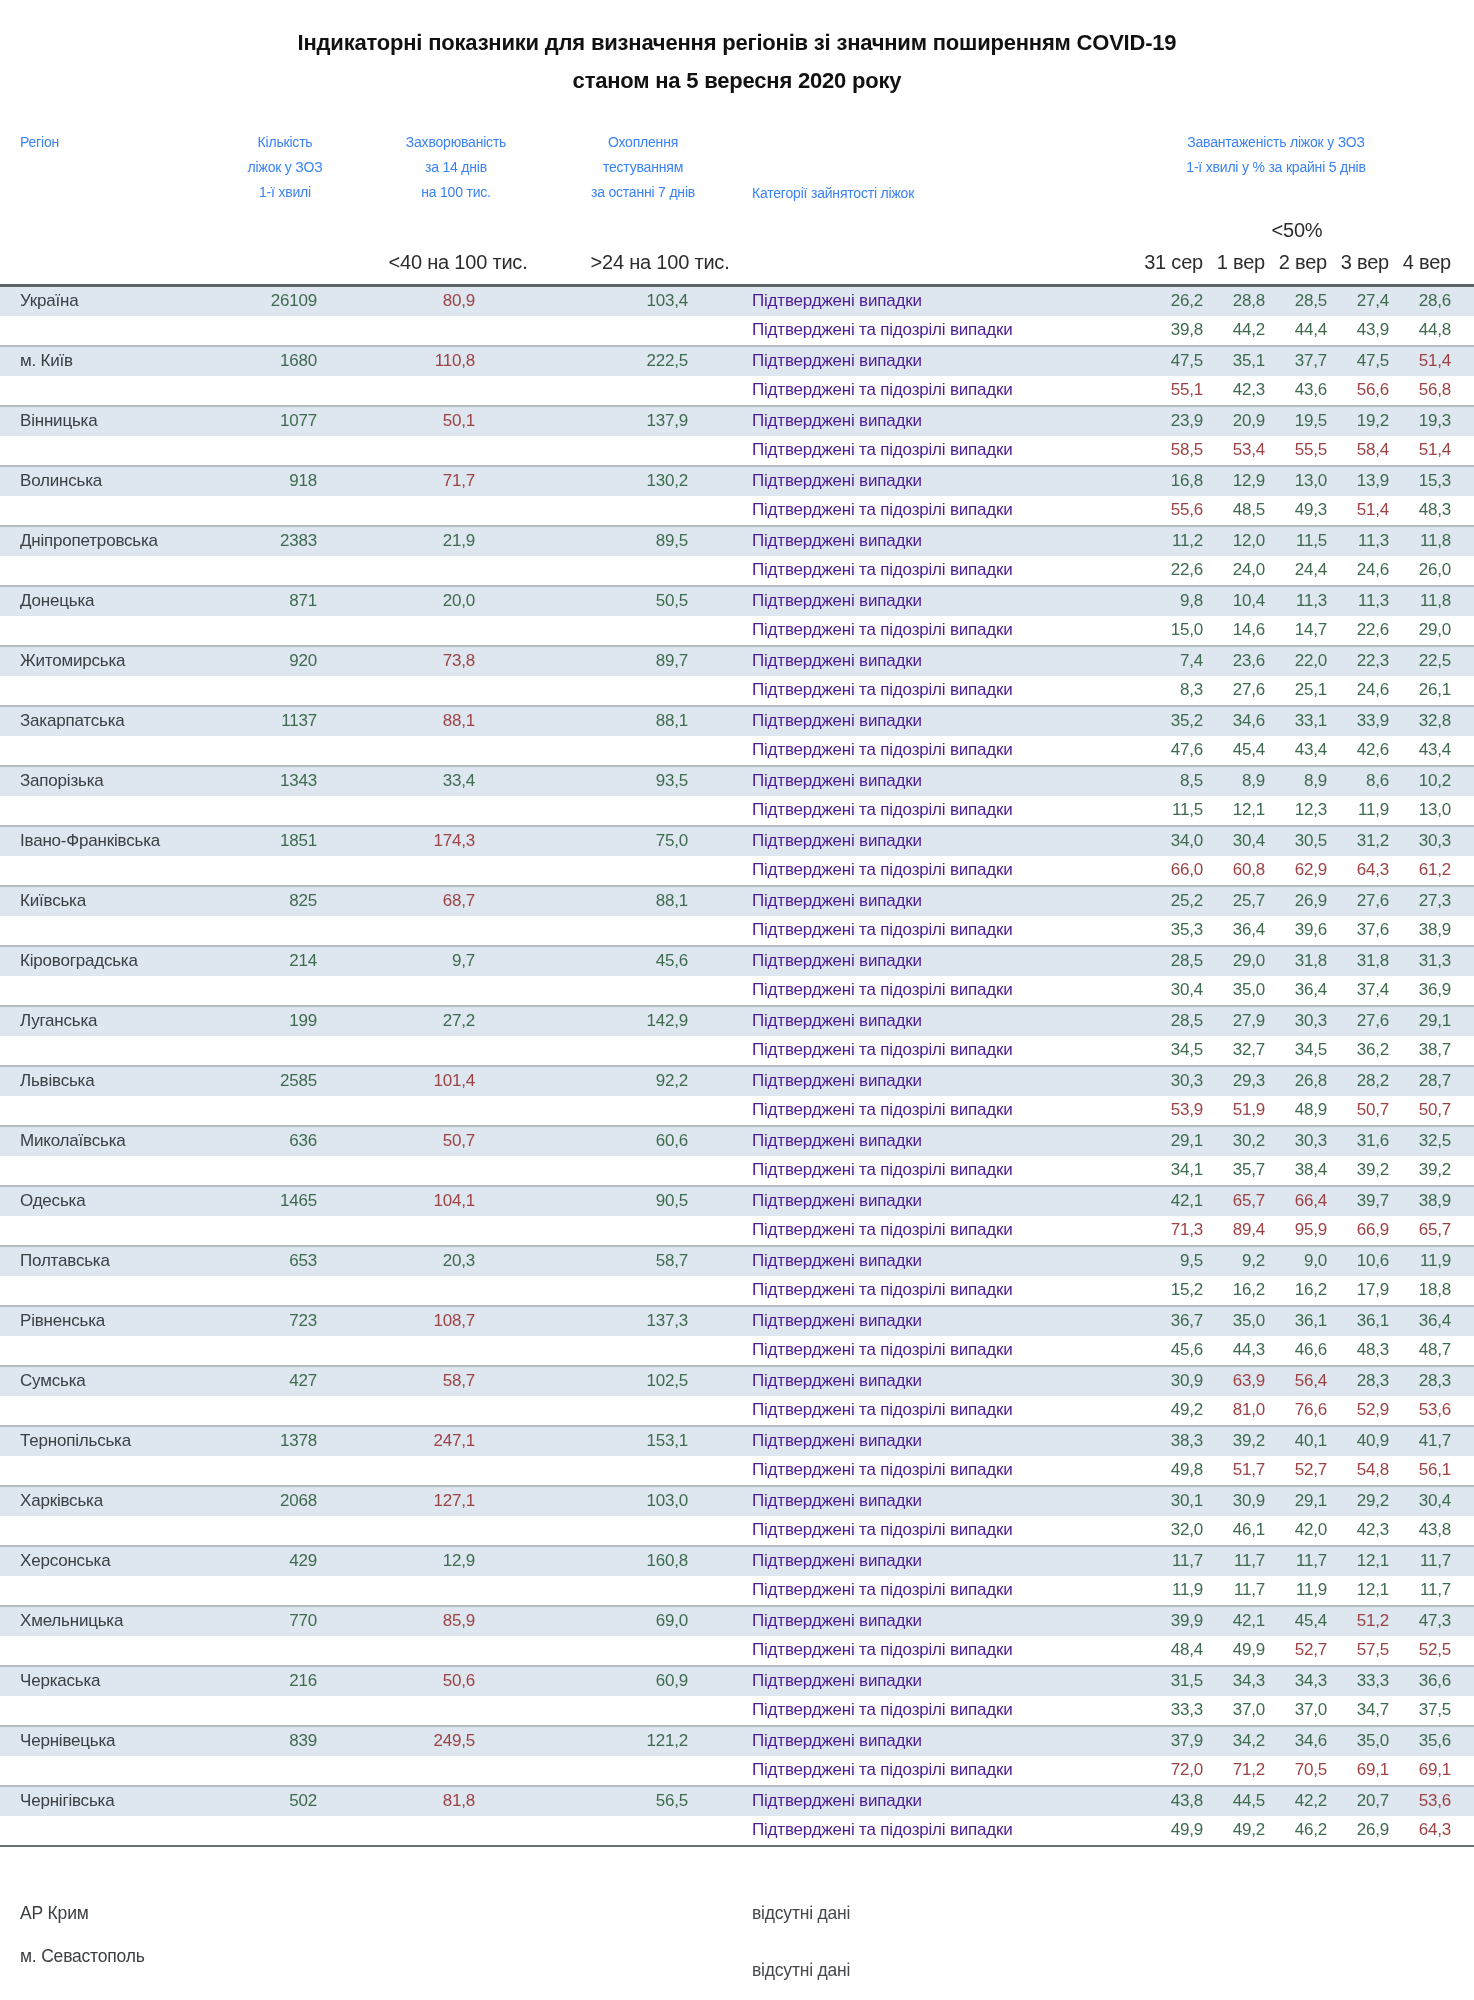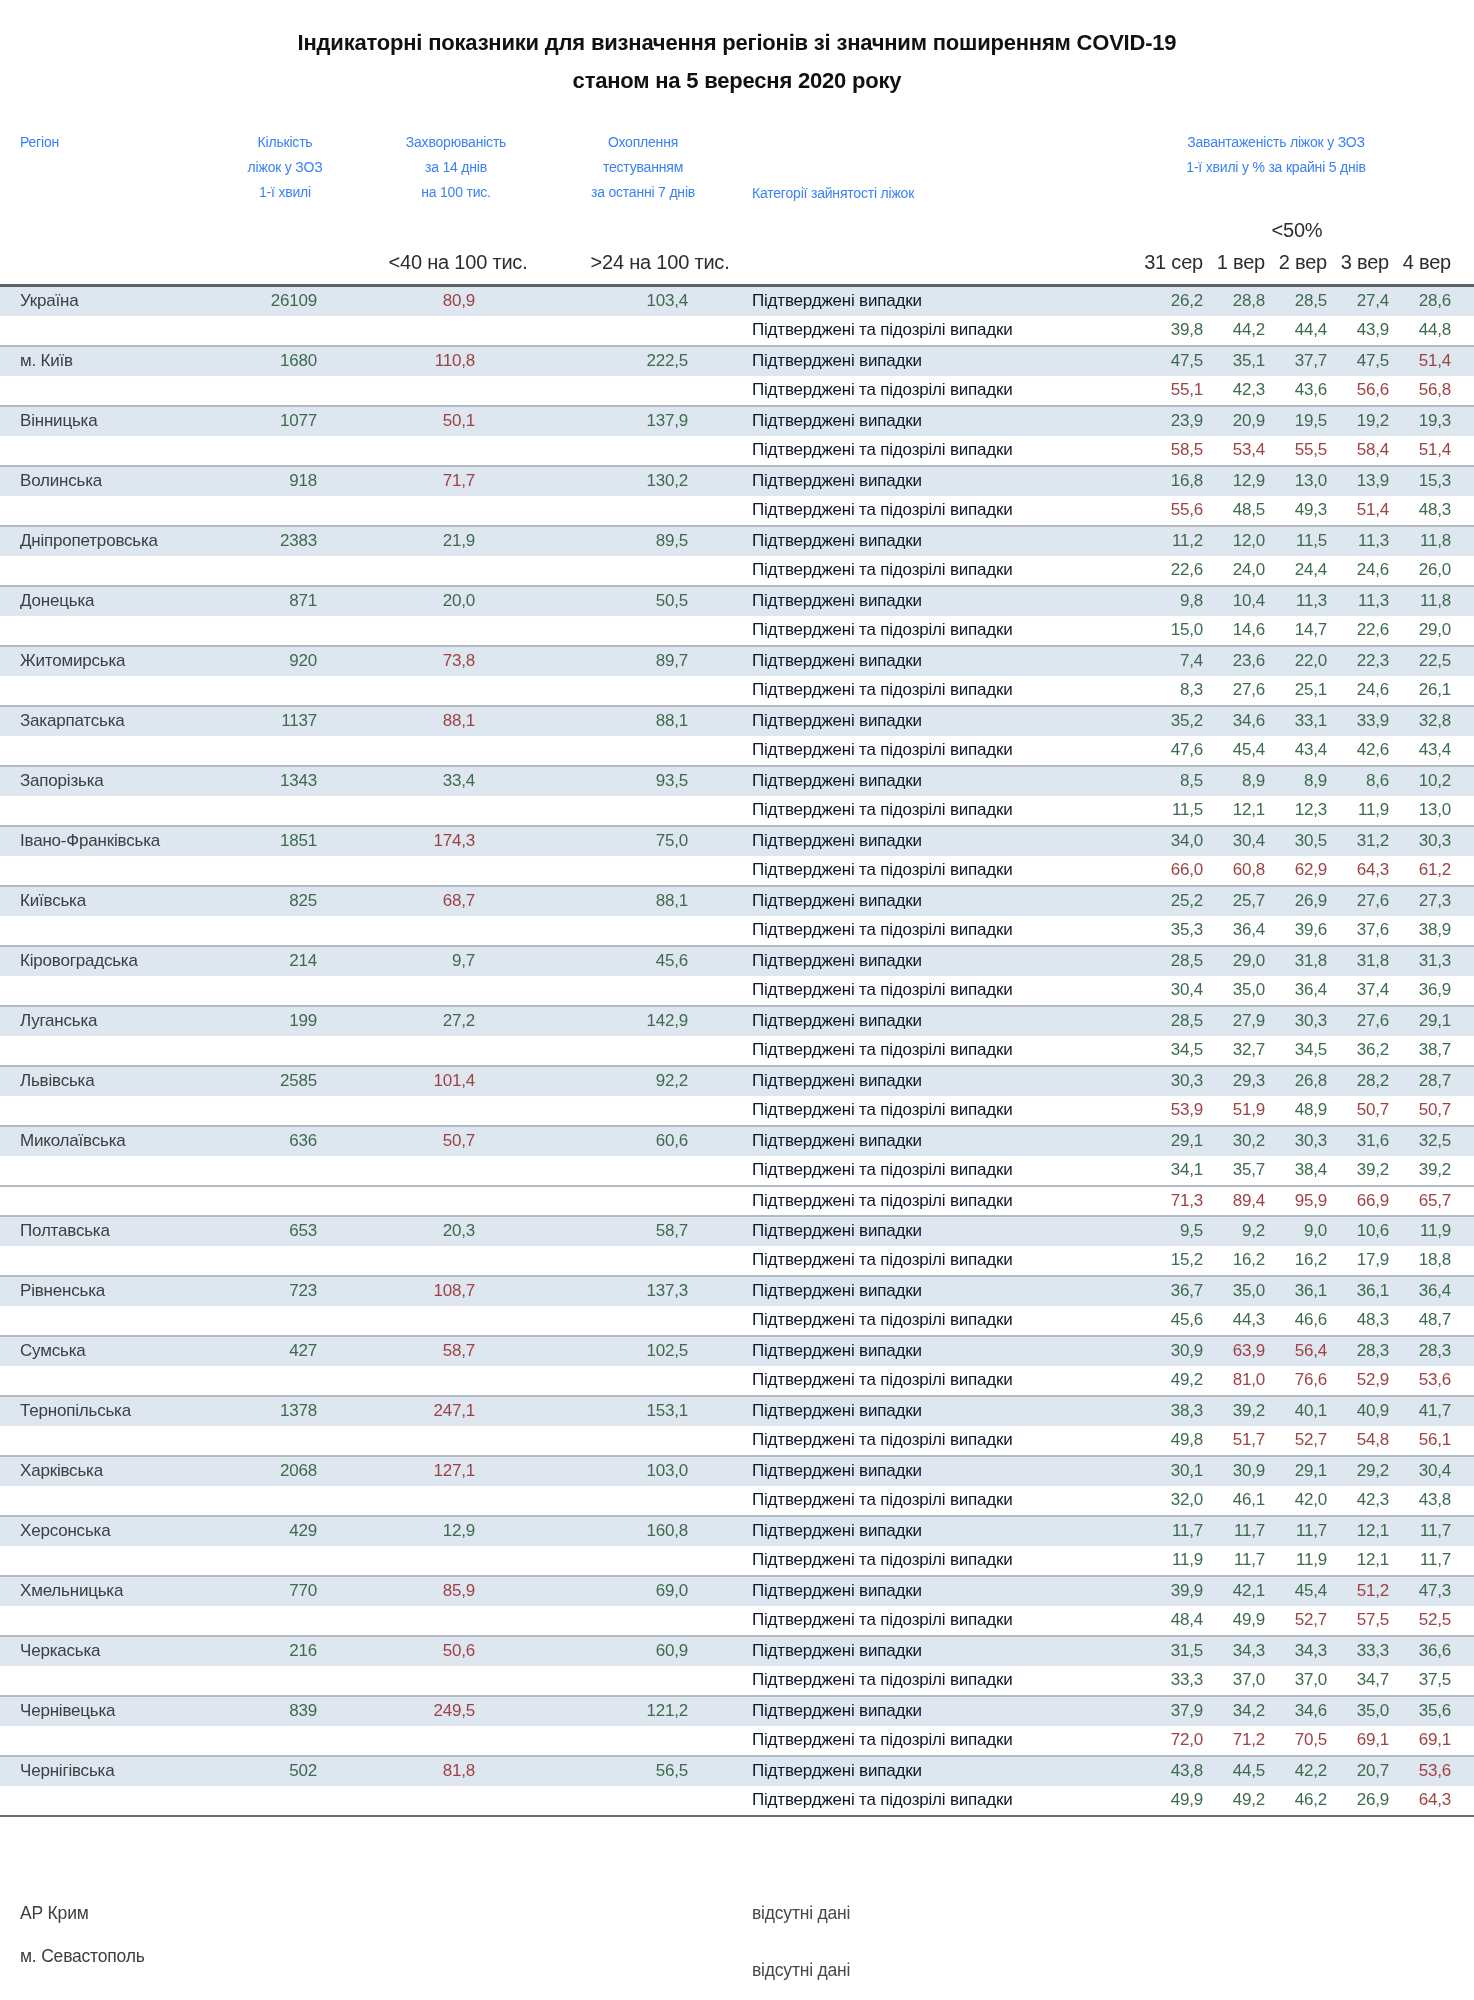--- a/index.html
+++ b/index.html
@@ -31,21 +31,21 @@
   }
   tbody.group + tbody.group{border-top:2px solid #b3bac2;}
   tr{height:30px;}
   tr.r1{background:#dee6ef;padding-left:36px;}
   tr.r2{background:#ffffff;}
   td{padding:0;white-space:nowrap;overflow:hidden;}
   td.c-region{padding-left:20px;color:#3c4043;}
   td.c-beds{text-align:right;padding-right:13px;}
   td.c-inc{text-align:right;padding-right:25px;}
   td.c-test{text-align:right;padding-right:22px;}
-  td.c-cat{padding-left:42px;color:#0f172a;margin-top:8px;}
+  td.c-cat{padding-left:42px;color:#4c1d95;margin-top:8px;}
   td.c-val{text-align:right;padding-right:4px;}
   .g{color:#3e6b4f;}
   .r{color:#9e4345;}
   
   .botrow{position:absolute;font-size:17.5px;color:#3c4043;letter-spacing:-0.2px;}
 </style>
 </head>
 <body>
 
 <div class="page">
@@ -520,20 +520,33 @@
           <td class="c-cat">Підтверджені та підозрілі випадки</td>
           <td class="c-val g">34,1</td>
           <td class="c-val g">35,7</td>
           <td class="c-val g">38,4</td>
           <td class="c-val g">39,2</td>
           <td class="c-val g">39,2</td>
           <td class="c-spacer"></td>
         </tr>
       </tbody>
       <tbody class="group">
+        <tr class="r1">
+          <td class="c-region">Одеська</td>
+          <td class="c-beds g">1465</td>
+          <td class="c-inc r">104,1</td>
+          <td class="c-test g">90,5</td>
+          <td class="c-cat">Підтверджені випадки</td>
+          <td class="c-val g">42,1</td>
+          <td class="c-val r">65,7</td>
+          <td class="c-val r">66,4</td>
+          <td class="c-val g">39,7</td>
+          <td class="c-val g">38,9</td>
+          <td class="c-spacer"></td>
+        </tr>
         <tr class="r2">
           <td class="c-region"></td>
           <td class="c-beds"></td>
           <td class="c-inc"></td>
           <td class="c-test"></td>
           <td class="c-cat">Підтверджені та підозрілі випадки</td>
           <td class="c-val r">71,3</td>
           <td class="c-val r">89,4</td>
           <td class="c-val r">95,9</td>
           <td class="c-val r">66,9</td>

